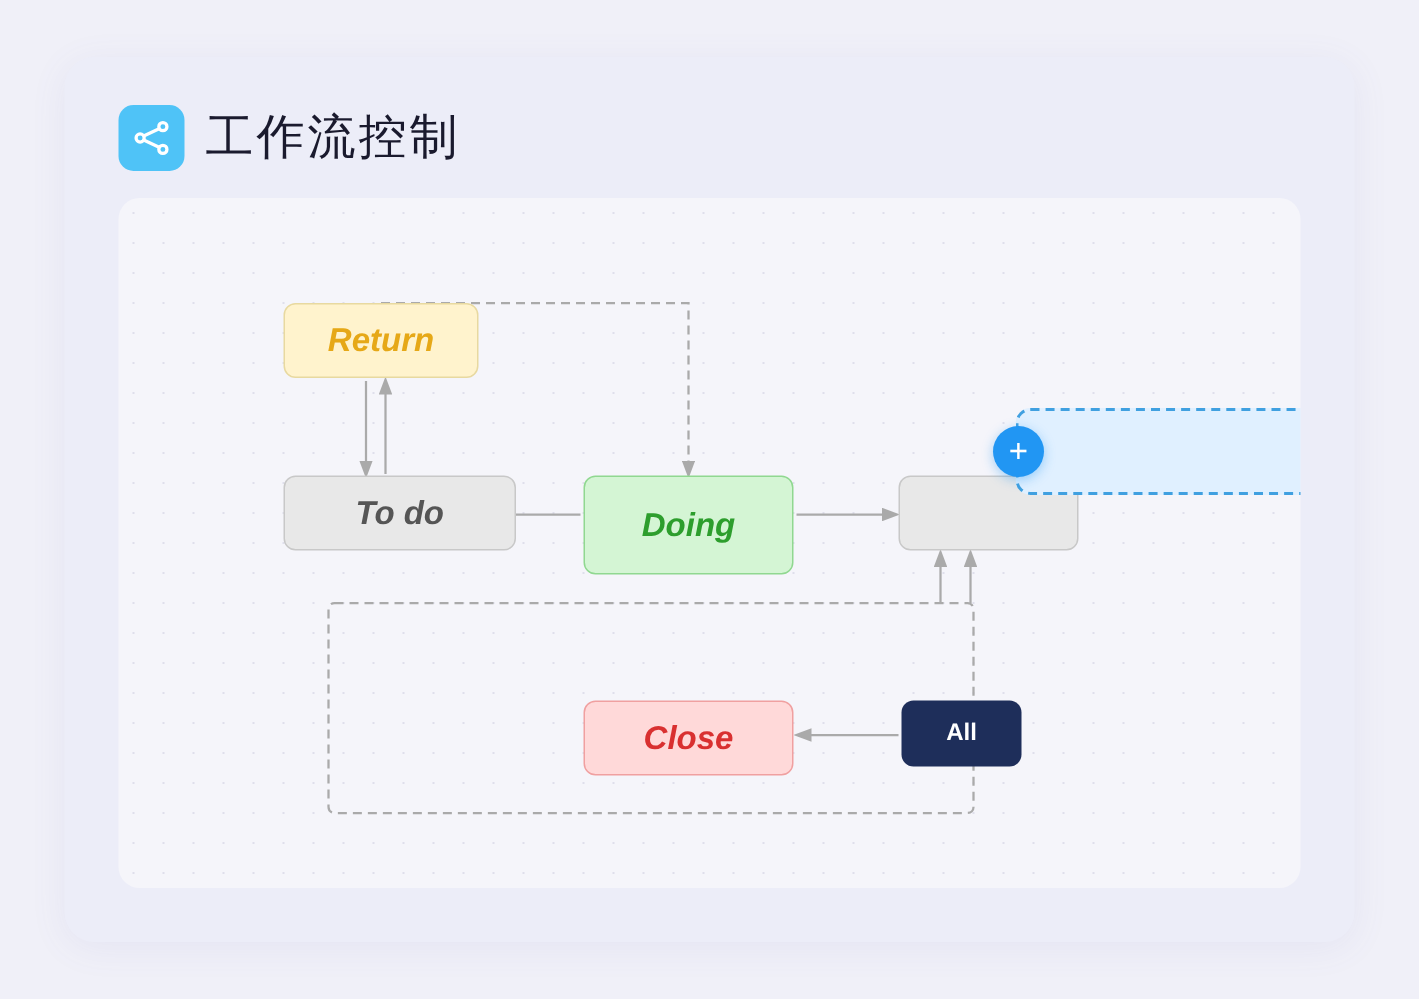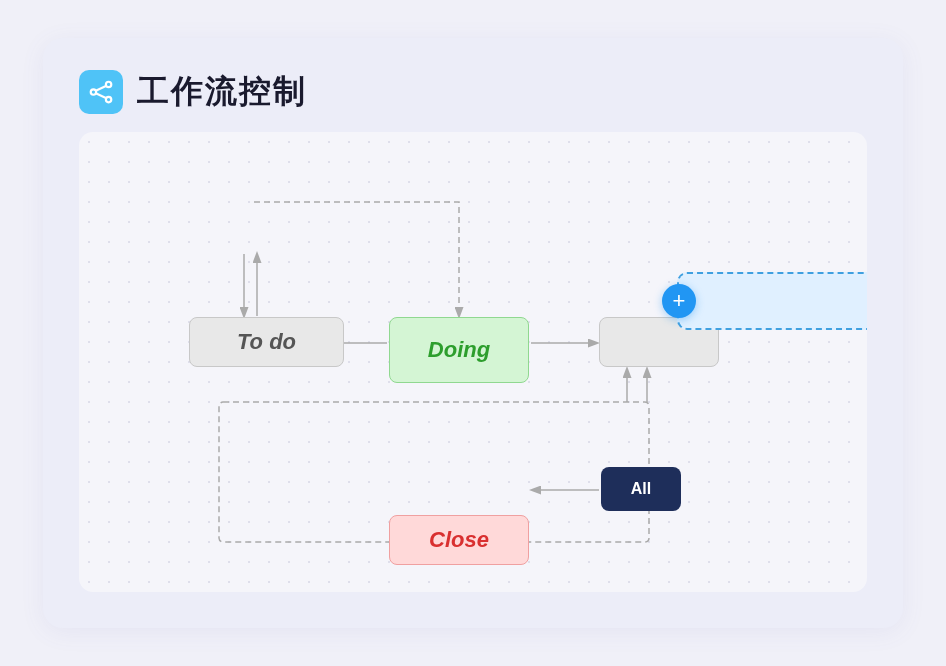--- a/index.html
+++ b/index.html
@@ -37,21 +37,21 @@
       align-items: center;
       justify-content: center;
       flex-shrink: 0;
     }
     .header-icon svg {
       width: 26px;
       height: 26px;
     }
     .header-title {
       font-size: 32px;
-      font-weight: 700;
+      font-weight: 400;
       color: #1a1a2e;
       letter-spacing: 2px;
     }
     .diagram-area {
       background: #f5f5fa;
       border-radius: 14px;
       flex: 1;
       position: relative;
       overflow: hidden;
     }
@@ -113,21 +113,20 @@
       color: #555;
     }
     .node-close {
       left: 310px;
       top: 335px;
       width: 140px;
       height: 50px;
       background: #ffd9d9;
       border: 1.5px solid #f0a0a0;
       color: #d93030;
-      margin-top: 48px;
     }
     .node-all {
       left: 522px;
       top: 335px;
       width: 80px;
       height: 44px;
       background: #1e2e5a;
       border-radius: 8px;
       color: #ffffff;
       font-size: 16px;
@@ -216,20 +215,23 @@
       <path d="M 175 70 L 380 70 L 380 184" stroke="#aaa" stroke-width="1.5" stroke-dasharray="6,4" fill="none" marker-end="url(#arrowhead-gray)"></path>
 
       <rect x="140" y="270" width="430" height="140" rx="4" stroke="#aaa" stroke-width="1.5" stroke-dasharray="6,4" fill="none"></rect>
 
       <line x1="548" y1="270" x2="548" y2="237" stroke="#aaa" stroke-width="1.5" marker-end="url(#arrowhead-gray)"></line>
       <line x1="568" y1="270" x2="568" y2="237" stroke="#aaa" stroke-width="1.5" marker-end="url(#arrowhead-gray)"></line>
 
       <line x1="520" y1="358" x2="453" y2="358" stroke="#aaa" stroke-width="1.5" marker-end="url(#arrowhead-gray)"></line>
     </svg>
 
+    <div class="node node-return">
+      <span>Return</span>
+    </div>
     <div class="node node-todo">
       <span>To do</span>
     </div>
     <div class="node node-doing">
       <span>Doing</span>
     </div>
     <div class="node node-done">
       <span></span>
     </div>
     <div class="node node-close">

